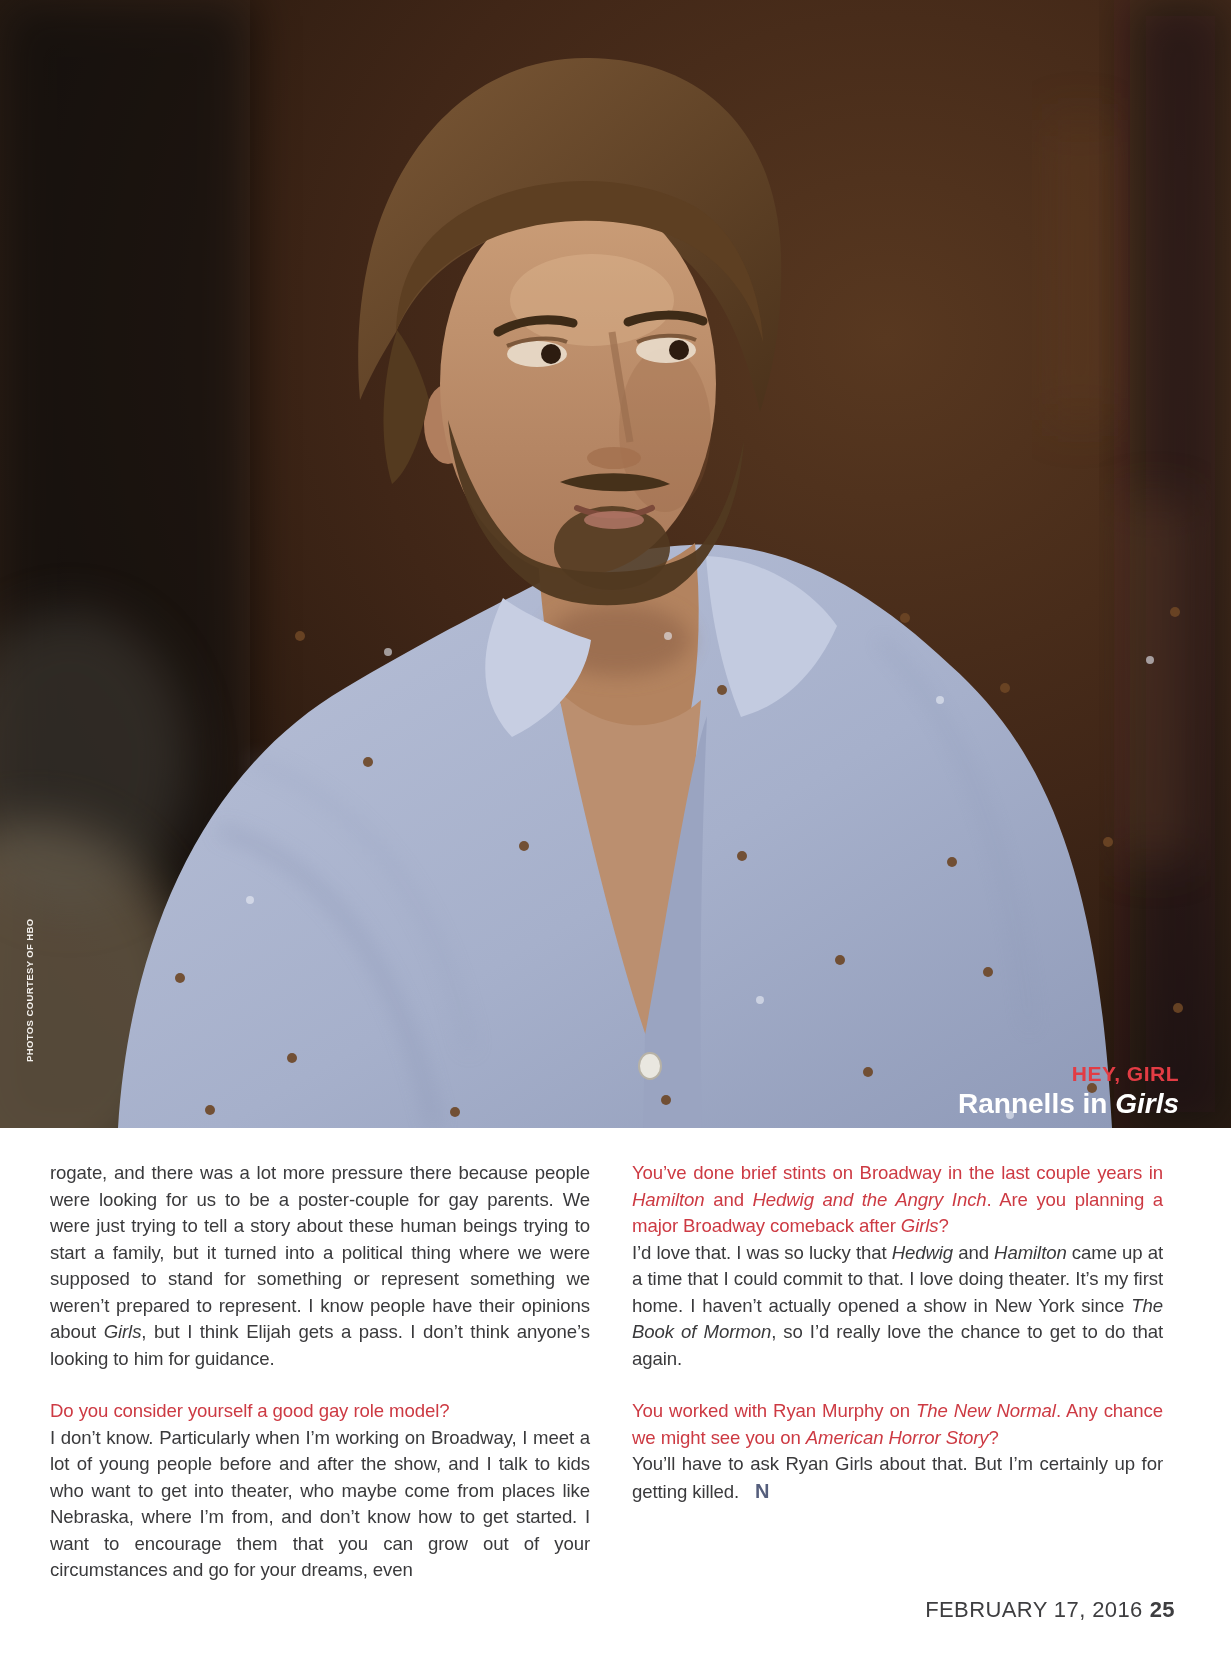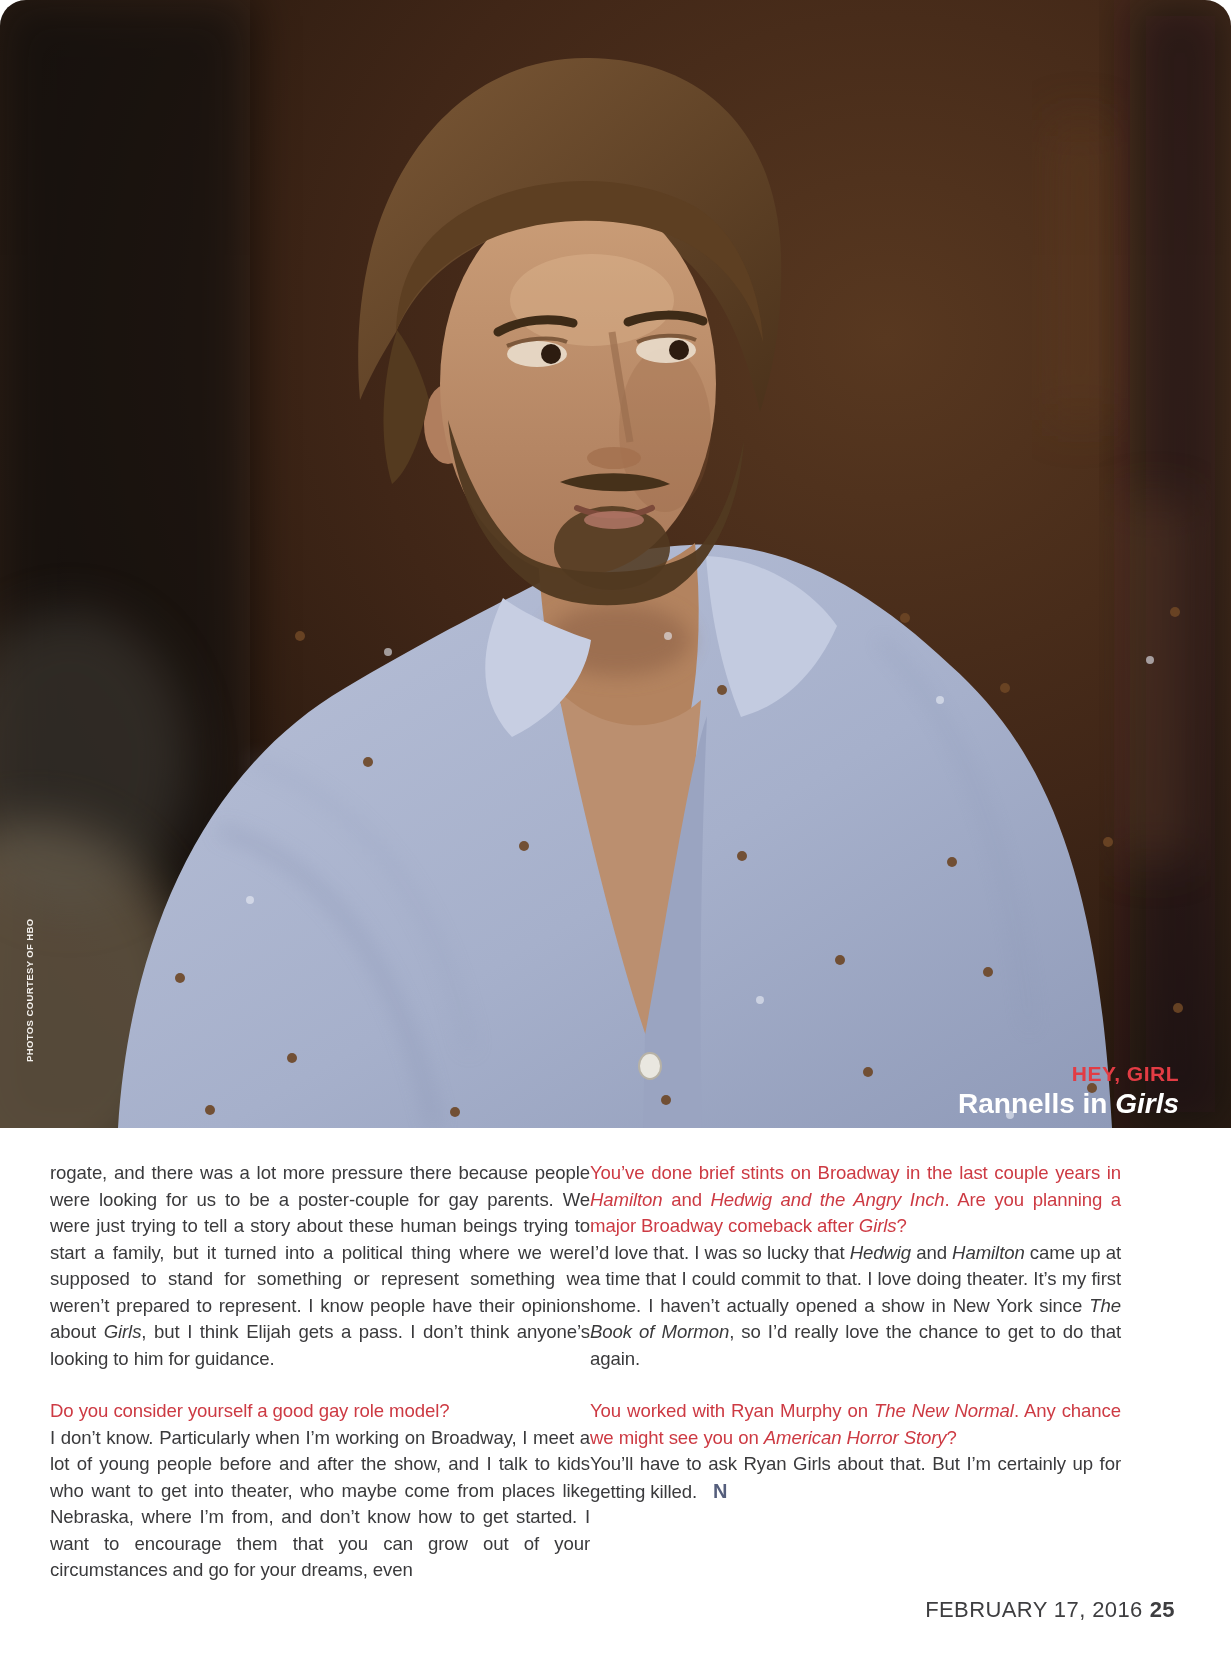--- a/index.html
+++ b/index.html
@@ -2,21 +2,20 @@
 <html style="--question-red: #cd3a43; --caption-red: #e23c44; --endmark-navy: #555e7c; --body-text: #3a3a3c; --footer-text: #3e3e40;"><head>
 <meta charset="utf-8">
 <style>
   html,body{margin:0;padding:0;background:#ffffff;}
   .page{
     position:relative;
     width:1231px;height:1654px;
     background:#ffffff;
     font-family:"Liberation Sans", sans-serif;
     overflow:hidden;
-    border-radius:26px;
   }
   
   .photo-wrap{position:absolute;left:0;top:0;width:1231px;height:1128px;overflow:hidden;}
   .photo-wrap svg{display:block;}
   .photo-credit{
     position:absolute;left:24px;top:1062px;
     transform:rotate(-90deg);transform-origin:0 0;
     color:#f5f2ee;font-size:9.5px;font-weight:bold;letter-spacing:.4px;
     white-space:nowrap;
   }
@@ -26,21 +25,21 @@
   .photo-caption .kicker{
     color:var(--caption-red,#e23c44);font-weight:bold;font-size:21px;letter-spacing:.5px;
   }
   .photo-caption .cap-line{
     color:#ffffff;font-weight:bold;font-size:28px;
   }
   .photo-caption .cap-line i{font-style:italic;}
   
   .columns{
     position:absolute;left:50px;top:1160px;width:1113px;
-    display:flex;
+    display:flex;gap:42px;
     color:var(--body-text,#3a3a3c);
   }
   .column{width:540px;}
   .column + .column{width:531px;}
   .column p{
     margin:0 0 26px 0;
     font-size:18.6px;line-height:26.5px;letter-spacing:-0.1px;
     text-align:justify;
   }
   .column p.question{

